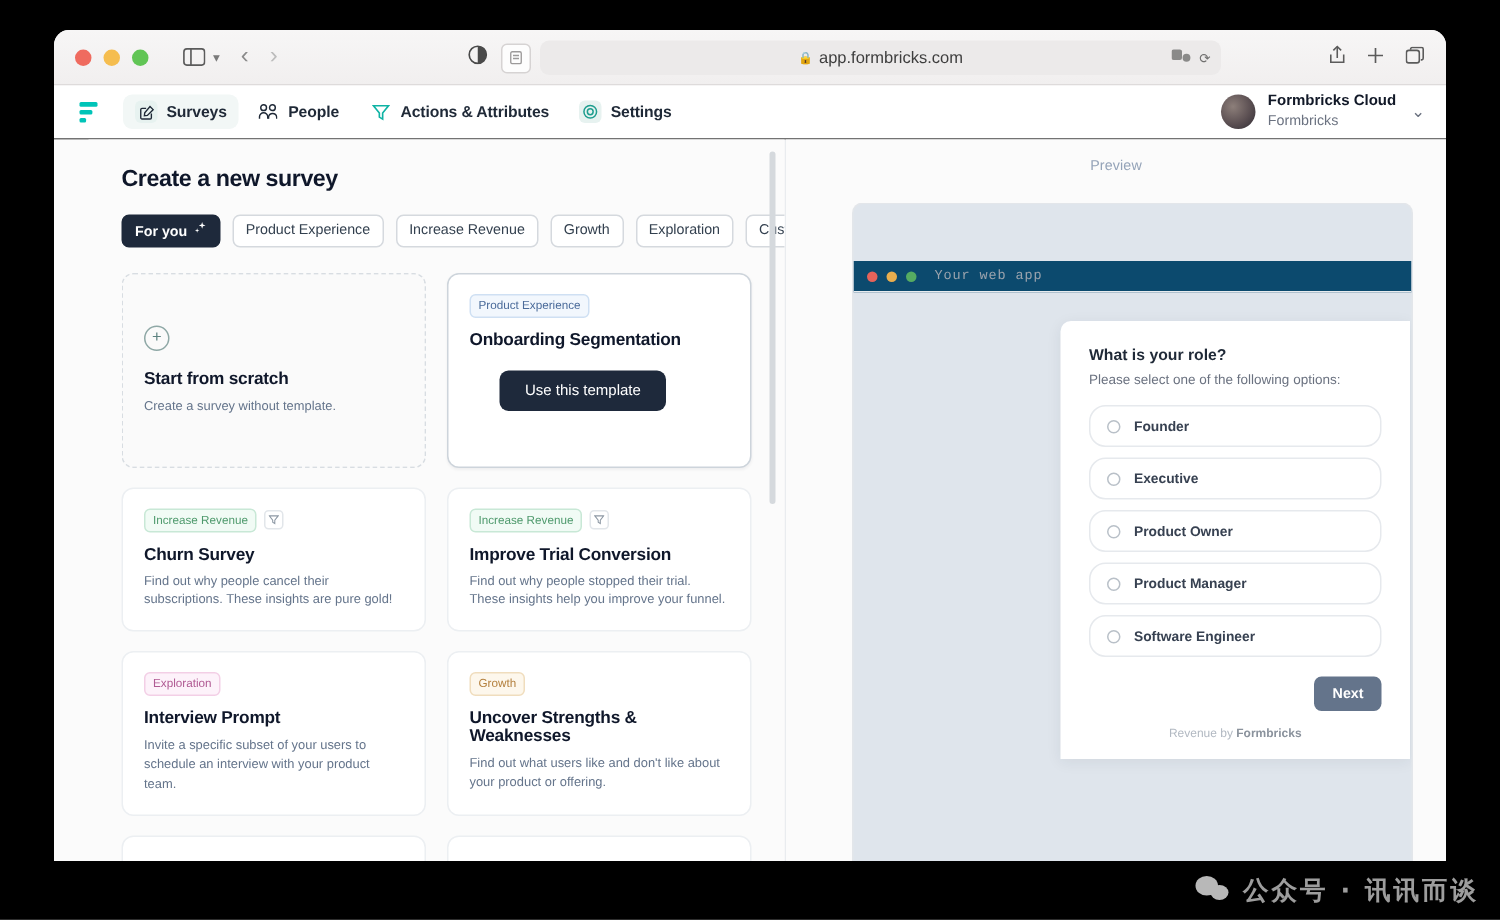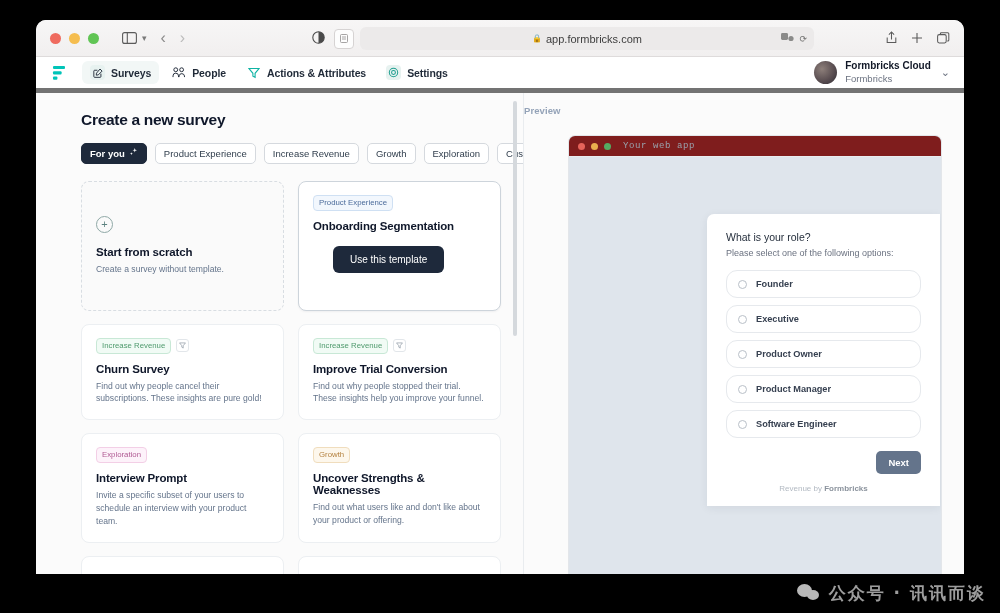--- a/index.html
+++ b/index.html
@@ -65,21 +65,21 @@
   .addr .lock { font-size:8px; color:#6d6d6d; }
   .addr-right { position:absolute; right:7px; display:flex; align-items:center; gap:5px; color:#70706f; font-size:9px;}
 
   .chrome-right {
     position:absolute; right: 14px; top:0; height:37px; display:flex; align-items:center; gap:14px;
     color:#5b5b5b;
   }
 
   
   .app-head {
-    height: 36px; background:#fff; border-bottom:5px solid #737373;
+    height: 36px; background:#fff; border-bottom:1px solid #737373;
     display:flex; align-items:center; position:relative;
   }
   .brand { margin-left: 16px; width:16px; height:16px; }
   .navitems { display:flex; align-items:center; gap:4px; margin-left: 14px; }
   .navitem {
     display:flex; align-items:center; gap:6px;
     padding: 4px 8px; border-radius:6px;
     font-size:10.5px; color:#1f2937; font-weight:600; letter-spacing:-0.1px;
   }
   .navitem.active { background:#f2f7f6; }
@@ -157,42 +157,43 @@
 
   .scrollbar {
     position:absolute; right: 6px; top: 8px; width: 4px; height: 235px;
     background:#d5d9dd; border-radius:3px;
   }
   .pane-divider { width:1px; background:#e9ecef; }
 
   
   .right-pane { flex:1; background:#fbfbfb; position:relative; }
   .preview-label {
-    font-size:9.5px; color:#94a3b8; padding-top: 12px; letter-spacing:.1px;font-weight:bold;
+    text-align:center; font-size:9.5px; color:#94a3b8; padding-top: 12px; letter-spacing:.1px;
   }
   .web-frame {
     position:absolute; left: 44px; right: 22px; top: 42px; bottom: 0;
     background:#dfe5ec; border-radius:7px 7px 0 0; overflow:hidden;
     border:1px solid #e3e6ea; border-bottom:none;
   }
   .web-bar {
-    height: 21px; background:#7f1d1d; display:flex; align-items:center; gap:6px; padding: 0 9px;
+    height: 21px; background:#0c4a6e; display:flex; align-items:center; gap:6px; padding: 0 9px;
     border-bottom:1px solid #e9ecef;
+    margin-top:38px;
   }
   .wdot { width:7px; height:7px; border-radius:50%; }
   .wdot.r{background:#e6635a;} .wdot.y{background:#e9ae4e;} .wdot.g{background:#55ab62;}
   .web-title { font-family:"Liberation Mono", monospace; font-size:9px; color:#9aa3ad; margin-left:6px; letter-spacing:.6px;}
 
   .survey-card {
     position:absolute; left: 138px; right: 1px; top: 78px;
     background:#fff; border-radius:7px 0 0 0;
     padding: 17px 19px 13px 19px;
     box-shadow: 0 2px 10px rgba(30,41,59,.07);
   }
-  .q-title { font-size:10.5px; font-weight:400; color:#1f2937; }
+  .q-title { font-size:10.5px; font-weight:700; color:#1f2937; }
   .q-sub { font-size:9px; color:#6b7280; margin-top: 5px; }
   .opts { margin-top: 12px; display:flex; flex-direction:column; gap:7px; }
   .opt {
     border:1px solid #e6e9ed; border-radius:11px; padding: 8px 11px;
     display:flex; align-items:center; gap:9px; background:#fff;
   }
   .radio { width:9px; height:9px; border-radius:50%; border:1px solid #b9c0c8; flex:none; }
   .opt-lbl { font-size:9.2px; color:#374151; font-weight:600; }
   .card-foot { margin-top: 13px; display:flex; justify-content:flex-end; }
   .next-btn {

